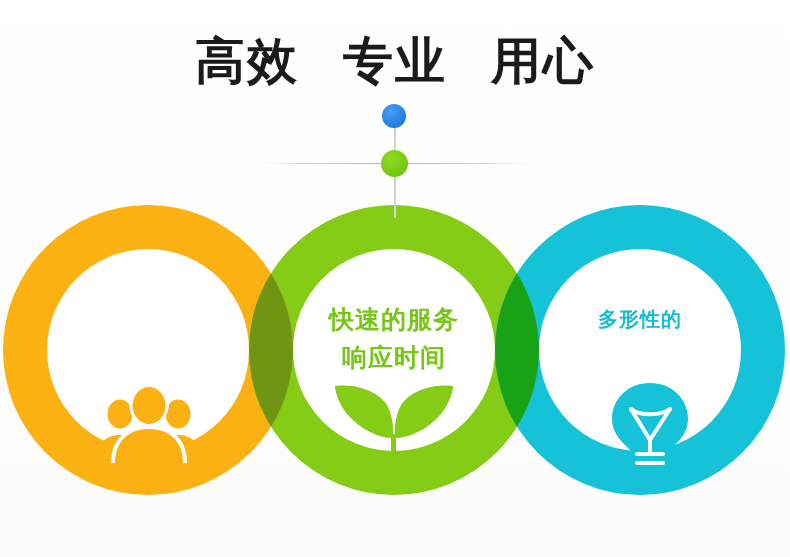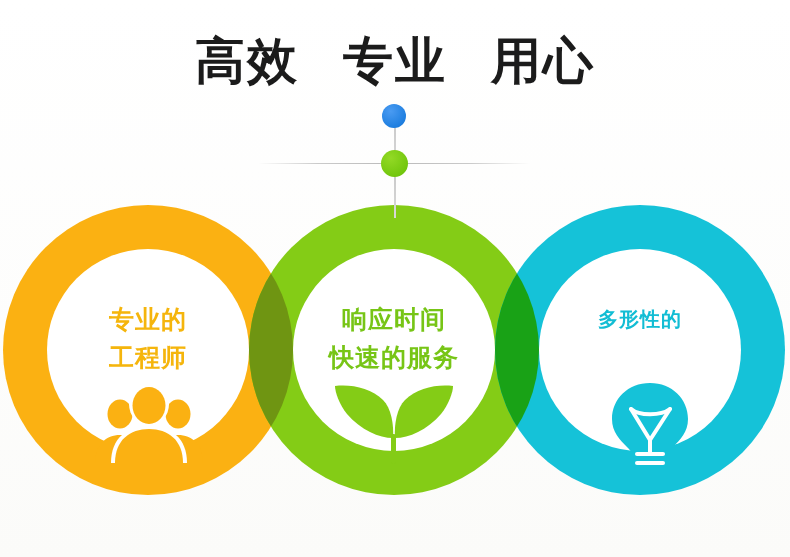--- a/index.html
+++ b/index.html
@@ -193,28 +193,24 @@
         <circle cx="-101" cy="145" r="145"></circle>
       </clipPath>
     </defs>
     <circle cx="145" cy="145" r="145" fill="#19a216" clip-path="url(#clipMidDisc)"></circle>
   </svg>
 
   <div class="hole" id="hole-left"></div>
   <div class="hole" id="hole-mid"></div>
   <div class="hole" id="hole-right"></div>
 
-  <div class="card-text" id="text-left">
-    <span class="ln">专业的</span>
-    <span class="ln">工程师</span>
-  </div>
 
   <div class="card-text" id="text-mid">
+    <span class="ln">快速的服务</span>
     <span class="ln">响应时间</span>
-    <span class="ln">快速的服务</span>
   </div>
 
   <div class="card-text" id="text-right">
     <span class="ln">多形性的</span>
   </div>
 
   <svg class="icon-wrap" id="icon-people" viewBox="0 0 112 80">
     <g fill="#fbb112">
       <ellipse cx="27" cy="31" rx="12.5" ry="14.5"></ellipse>
       <path d="M2 80 C2 62 13 52 27 52 C41 52 52 62 52 80 Z"></path>

